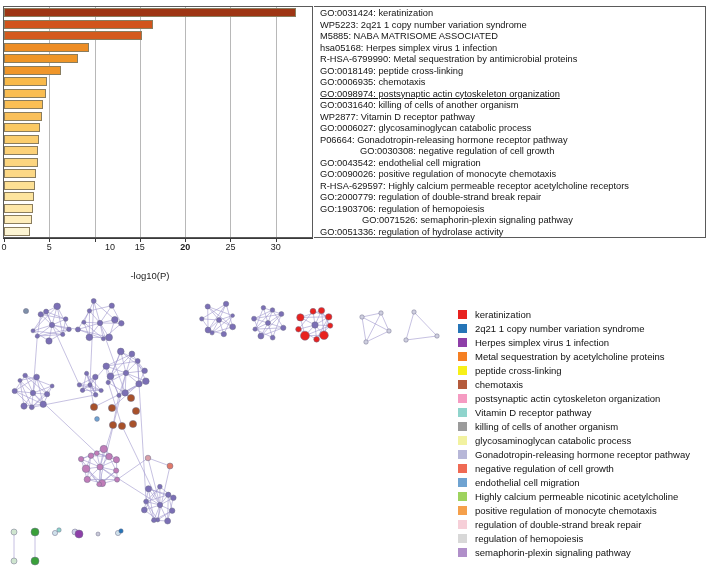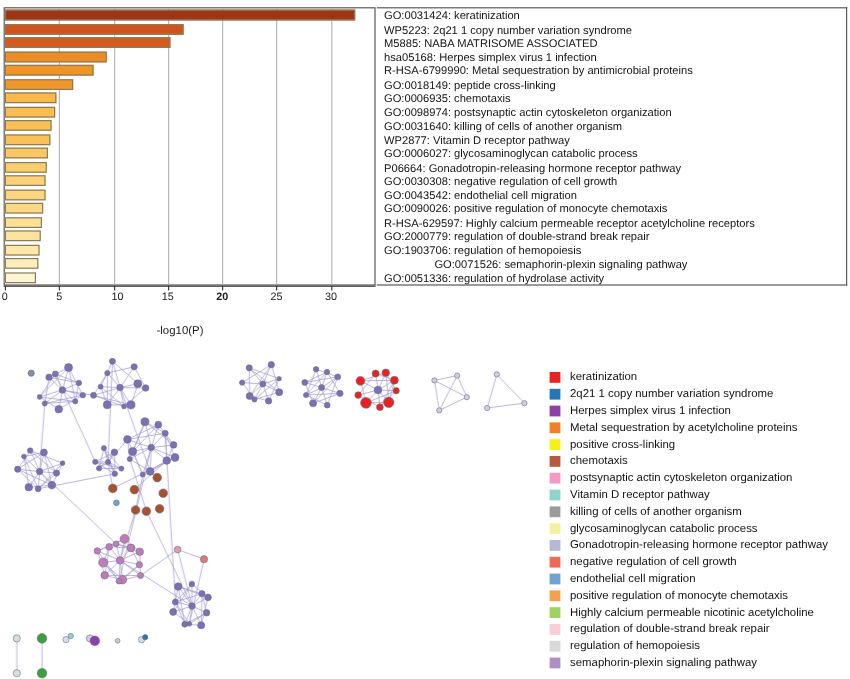--- a/index.html
+++ b/index.html
@@ -123,21 +123,21 @@
         </div>
       </div>
   </div>
 
   <div id="axis">
       <div class="tick" style="left: 1px;"></div>
       <div class="ticklabel" style="left: 1px;">0</div>
       <div class="tick" style="left: 46.2941px;"></div>
       <div class="ticklabel" style="left: 46.2941px;">5</div>
       <div class="tick" style="left: 91.5882px;"></div>
-      <div class="ticklabel" style="left: 95px;">10</div>
+      <div class="ticklabel" style="left: 107px;">10</div>
       <div class="tick" style="left: 136.882px;"></div>
       <div class="ticklabel" style="left: 136.882px;">15</div>
       <div class="tick" style="left: 182.176px;"></div>
       <div class="ticklabel" style="left: 182.176px; font-weight: bold;">20</div>
       <div class="tick" style="left: 227.471px;"></div>
       <div class="ticklabel" style="left: 227.471px;">25</div>
       <div class="tick" style="left: 272.765px;"></div>
       <div class="ticklabel" style="left: 272.765px;">30</div>
       <div style="position: absolute; left: 0px; top: 0px; width: 310px; height: 1px; background: rgb(58, 58, 58);"></div>
     </div>
@@ -145,26 +145,26 @@
   <div id="xlabel">-log10(P)</div>
 
   <div id="term-list">
       <div class="term" style="top: 1.2px;">GO:0031424: keratinization</div>
       <div class="term" style="top: 12.7px;">WP5223: 2q21 1 copy number variation syndrome</div>
       <div class="term" style="top: 24.2px;">M5885: NABA MATRISOME ASSOCIATED</div>
       <div class="term" style="top: 35.7px;">hsa05168: Herpes simplex virus 1 infection</div>
       <div class="term" style="top: 47.2px;">R-HSA-6799990: Metal sequestration by antimicrobial proteins</div>
       <div class="term" style="top: 58.7px;">GO:0018149: peptide cross-linking</div>
       <div class="term" style="top: 70.2px;">GO:0006935: chemotaxis</div>
-      <div class="term" style="top: 81.7px;">GO:0098974: postsynaptic actin cytoskeleton organization</div>
+      <div class="term" style="top: 81.7px; text-decoration: underline;">GO:0098974: postsynaptic actin cytoskeleton organization</div>
       <div class="term" style="top: 93.2px;">GO:0031640: killing of cells of another organism</div>
       <div class="term" style="top: 104.7px;">WP2877: Vitamin D receptor pathway</div>
       <div class="term" style="top: 116.2px;">GO:0006027: glycosaminoglycan catabolic process</div>
       <div class="term" style="top: 127.7px;">P06664: Gonadotropin-releasing hormone receptor pathway</div>
-      <div class="term" style="top: 139.2px;">GO:0030308: negative regulation of cell growth</div>
+      <div class="term" style="top: 139.2px; margin-left: 40px;">GO:0030308: negative regulation of cell growth</div>
       <div class="term" style="top: 150.7px;">GO:0043542: endothelial cell migration</div>
       <div class="term" style="top: 162.2px;">GO:0090026: positive regulation of monocyte chemotaxis</div>
       <div class="term" style="top: 173.7px;">R-HSA-629597: Highly calcium permeable receptor acetylcholine receptors</div>
       <div class="term" style="top: 185.2px;">GO:2000779: regulation of double-strand break repair</div>
       <div class="term" style="top: 196.7px;">GO:1903706: regulation of hemopoiesis</div>
       <div class="term" style="top: 208.2px; margin-left: 42px;">GO:0071526: semaphorin-plexin signaling pathway</div>
       <div class="term" style="top: 219.7px;">GO:0051336: regulation of hydrolase activity</div>
     </div>
 
 </div>
@@ -592,21 +592,21 @@
     <div class="legend-row">
       <span class="swatch" style="background: rgb(142, 63, 168);"></span>
       <span class="legend-label">Herpes simplex virus 1 infection</span>
     </div>
     <div class="legend-row">
       <span class="swatch" style="background: rgb(245, 127, 34);"></span>
       <span class="legend-label">Metal sequestration by acetylcholine proteins</span>
     </div>
     <div class="legend-row">
       <span class="swatch" style="background: rgb(247, 240, 24);"></span>
-      <span class="legend-label">positive cross-linking</span>
+      <span class="legend-label">peptide cross-linking</span>
     </div>
     <div class="legend-row">
       <span class="swatch" style="background: rgb(181, 91, 60);"></span>
       <span class="legend-label">chemotaxis</span>
     </div>
     <div class="legend-row">
       <span class="swatch" style="background: rgb(245, 155, 194);"></span>
       <span class="legend-label">postsynaptic actin cytoskeleton organization</span>
     </div>
     <div class="legend-row">
@@ -627,28 +627,28 @@
     </div>
     <div class="legend-row">
       <span class="swatch" style="background: rgb(239, 106, 84);"></span>
       <span class="legend-label">negative regulation of cell growth</span>
     </div>
     <div class="legend-row">
       <span class="swatch" style="background: rgb(111, 163, 209);"></span>
       <span class="legend-label">endothelial cell migration</span>
     </div>
     <div class="legend-row">
+      <span class="swatch" style="background: rgb(158, 211, 94);"></span>
+      <span class="legend-label">Highly calcium permeable nicotinic acetylcholine</span>
+    </div>
+    <div class="legend-row">
       <span class="swatch" style="background: rgb(245, 160, 75);"></span>
       <span class="legend-label">positive regulation of monocyte chemotaxis</span>
     </div>
     <div class="legend-row">
-      <span class="swatch" style="background: rgb(158, 211, 94);"></span>
-      <span class="legend-label">Highly calcium permeable nicotinic acetylcholine</span>
-    </div>
-    <div class="legend-row">
       <span class="swatch" style="background: rgb(246, 207, 216);"></span>
       <span class="legend-label">regulation of double-strand break repair</span>
     </div>
     <div class="legend-row">
       <span class="swatch" style="background: rgb(216, 216, 216);"></span>
       <span class="legend-label">regulation of hemopoiesis</span>
     </div>
     <div class="legend-row">
       <span class="swatch" style="background: rgb(176, 143, 201);"></span>
       <span class="legend-label">semaphorin-plexin signaling pathway</span>

